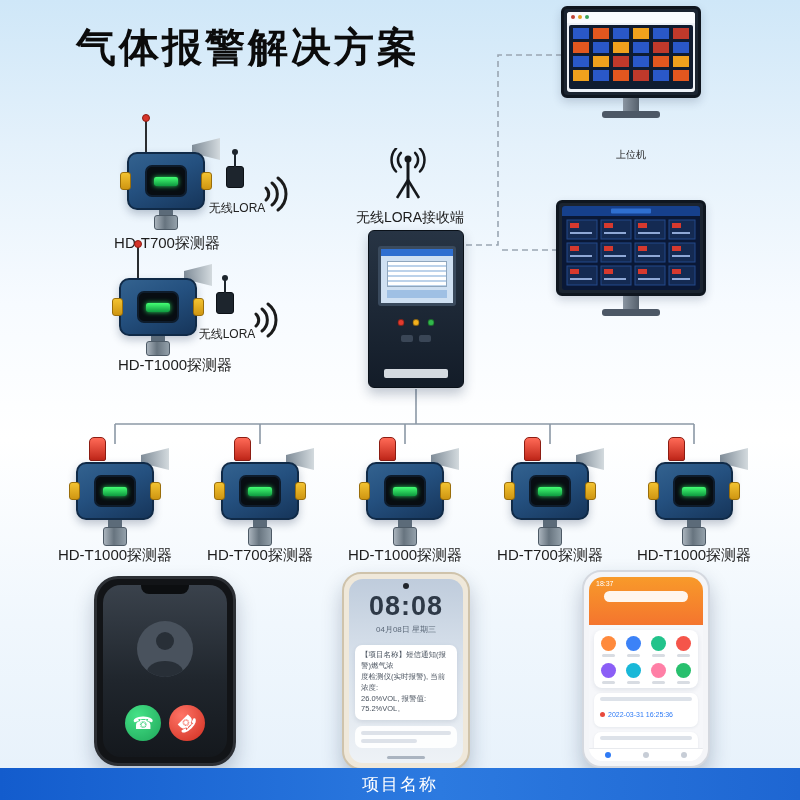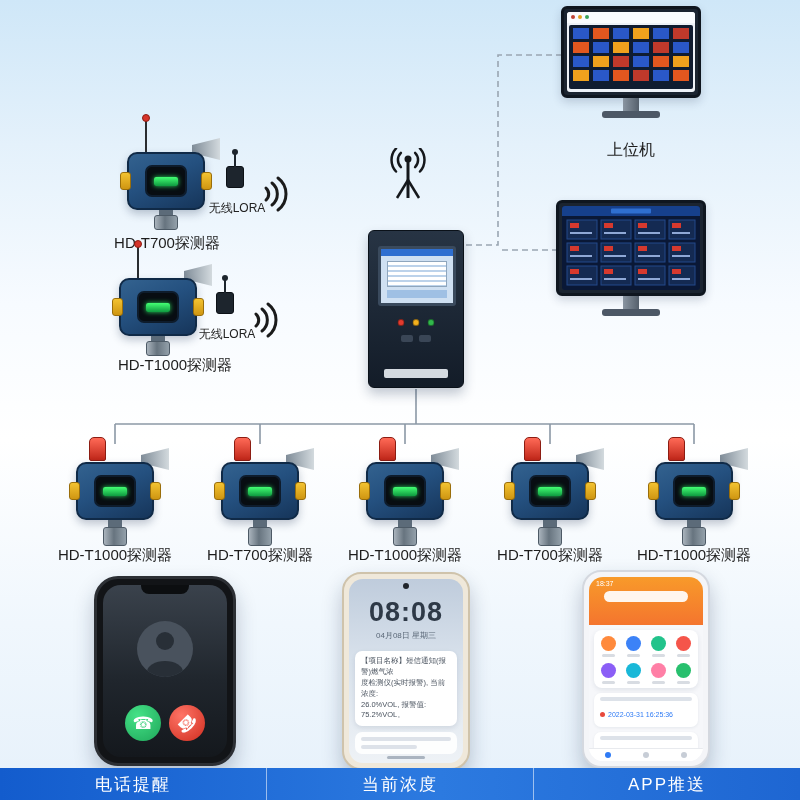--- a/index.html
+++ b/index.html
@@ -76,21 +76,21 @@
   .call-btn { position:absolute; bottom:16px; width:36px; height:36px; border-radius:50%; display:flex; align-items:center; justify-content:center;
               color:#fff; font-size:17px; }
   .call-answer { left:22px; background:radial-gradient(circle at 35% 30%, #45e287, #1fa75a); }
   .call-decline { right:22px; background:radial-gradient(circle at 35% 30%, #ff7466, #cf2d1f); }
   .call-decline span { display:inline-block; transform:rotate(135deg); }
 
   .phone-sms { left:342px; top:572px; width:128px; height:198px; background:#efe8da; border:2px solid #cfc3ab; border-radius:19px; padding:5px; }
   .sms-screen { position:relative; width:100%; height:100%; border-radius:14px; overflow:hidden;
                 background:linear-gradient(180deg,#bfccdc 0%, #d9e2ec 45%, #eef2f6 100%); }
   .punch { position:absolute; left:50%; transform:translateX(-50%); top:4px; width:6px; height:6px; border-radius:50%; background:#20252b; }
-  .sms-time { margin-top:18px; text-align:center; font-size:27px; font-weight:600; color:#2e3947; letter-spacing:1px; }
+  .sms-time { margin-top:12px; text-align:center; font-size:27px; font-weight:600; color:#2e3947; letter-spacing:1px; }
   .sms-date { text-align:center; font-size:8px; color:#5b6878; margin-top:2px; }
   .sms-card { margin:10px 6px 0; background:#ffffff; border-radius:7px; padding:5px 6px; box-shadow:0 2px 5px rgba(40,60,90,.12); }
   .sms-card span { display:block; font-size:7.5px; line-height:1.45; color:#49525e; }
   .sms-card2 { margin:6px 6px 0; background:rgba(255,255,255,.9); border-radius:7px; padding:5px 6px; }
   .ghost-line { height:4px; border-radius:2px; background:#dde2e9; margin-bottom:4px; }
   .ghost-line.short { width:62%; margin-bottom:0; }
   .homebar { position:absolute; bottom:4px; left:50%; transform:translateX(-50%); width:38px; height:3px; border-radius:2px; background:#aab4c0; }
 
   .phone-app { left:582px; top:570px; width:128px; height:198px; background:#f4f5f8; border:2px solid #d4d8df; border-radius:19px; padding:5px; }
   .app-screen { position:relative; width:100%; height:100%; border-radius:14px; overflow:hidden; background:#f6f7fa; }
@@ -122,20 +122,21 @@
 <div class="stage">
 
   <svg class="lines" width="800" height="800">
     <path d="M562 55 L498 55 L498 245 L463 245" fill="none" stroke="#9aa6b2" stroke-width="1.6" stroke-dasharray="6 4"></path>
     <path d="M558 250 L498 250" fill="none" stroke="#9aa6b2" stroke-width="1.6" stroke-dasharray="6 4"></path>
     <path d="M416 389 L416 424" fill="none" stroke="#8b98a6" stroke-width="1.6"></path>
     <path d="M115 424 L694 424" fill="none" stroke="#8b98a6" stroke-width="1.6"></path>
     <path d="M115 424 L115 444 M260 424 L260 444 M405 424 L405 444 M550 424 L550 444 M694 424 L694 444" fill="none" stroke="#8b98a6" stroke-width="1.6"></path>
   </svg>
 
+  <div class="title">气体报警解决方案</div>
 
   <div class="monitor" style="left:561px; top:6px; width:140px;">
     <div class="mon-frame">
       <svg width="128" height="80" viewBox="0 0 128 80">
         <rect width="128" height="80" fill="#eef2f7"></rect>
         <rect width="128" height="11" fill="#fafcfe"></rect>
         <circle cx="6" cy="5" r="2" fill="#c04436"></circle>
           <circle cx="13" cy="5" r="2" fill="#e5a11d"></circle>
           <circle cx="20" cy="5" r="2" fill="#3ba55a"></circle>
         <rect x="2" y="13" width="124" height="64" rx="2" fill="#101c30"></rect>
@@ -161,21 +162,21 @@
           <rect x="26" y="58" width="16" height="11" fill="#2a58c8"></rect>
           <rect x="46" y="58" width="16" height="11" fill="#e2571f"></rect>
           <rect x="66" y="58" width="16" height="11" fill="#c0392b"></rect>
           <rect x="86" y="58" width="16" height="11" fill="#2a58c8"></rect>
           <rect x="106" y="58" width="16" height="11" fill="#e2571f"></rect>
       </svg>
     </div>
     <div class="mon-neck"></div>
     <div class="mon-base"></div>
   </div>
-  <div class="lbl" style="left:561px; top:140px; width:140px; font-size:16px;">上位机</div>
+  <div class="lbl" style="left:561px; top:148px; width:140px; font-size:10px;">上位机</div>
 
   <div class="monitor" style="left:556px; top:200px; width:150px;">
     <div class="mon-frame">
       <svg width="138" height="84" viewBox="0 0 138 84">
         <rect width="138" height="84" fill="#0a1836"></rect>
         <rect width="138" height="10" fill="#16408c"></rect>
         <rect x="49" y="2.5" width="40" height="5" rx="1" fill="#2f6fd0"></rect>
         <g fill="#142a52" stroke="#23488a" stroke-width="1">
           <rect x="5" y="14" width="30" height="19"></rect>
             <rect x="39" y="14" width="30" height="19"></rect>
@@ -229,20 +230,21 @@
     <line x1="34" y1="32" x2="23" y2="50" stroke="#15181c" stroke-width="2.5"></line>
     <line x1="34" y1="32" x2="45" y2="50" stroke="#15181c" stroke-width="2.5"></line>
     <circle cx="34" cy="11" r="3.5" fill="#15181c"></circle>
     <g fill="none" stroke="#15181c" stroke-width="2.5" stroke-linecap="round">
       <path d="M26.9 4.9 A10 10 0 0 0 26.9 19.1"></path>
       <path d="M22 0.5 A17 17 0 0 0 22 23.5"></path>
       <path d="M41.1 4.9 A10 10 0 0 1 41.1 19.1"></path>
       <path d="M46 0.5 A17 17 0 0 1 46 23.5"></path>
     </g>
   </svg>
+  <div class="lbl" style="left:330px; top:209px; width:160px; font-size:14px;">无线LORA接收端</div>
 
   <div class="panel">
     <div class="panel-screen">
       <div class="scr-bar"></div>
       <div class="scr-win"></div>
       <div class="scr-foot"></div>
     </div>
     <div class="panel-lights">
       <div class="light" style="background:#e23b2e;"></div>
       <div class="light" style="background:#f2b01e;"></div>
@@ -474,18 +476,16 @@
       </div>
       <div class="app-nav">
         <div class="nav-dot active"></div>
         <div class="nav-dot"></div>
         <div class="nav-dot"></div>
       </div>
     </div>
   </div>
 
   <div class="footer">
-    <div class="footer-cell">电话提醒</div>
-    <div class="footer-cell">当前浓度</div>
-    <div class="footer-cell">APP推送</div>
+    <div class="footer-cell">项目名称</div>
   </div>
 
 </div>
 
 </body></html>

